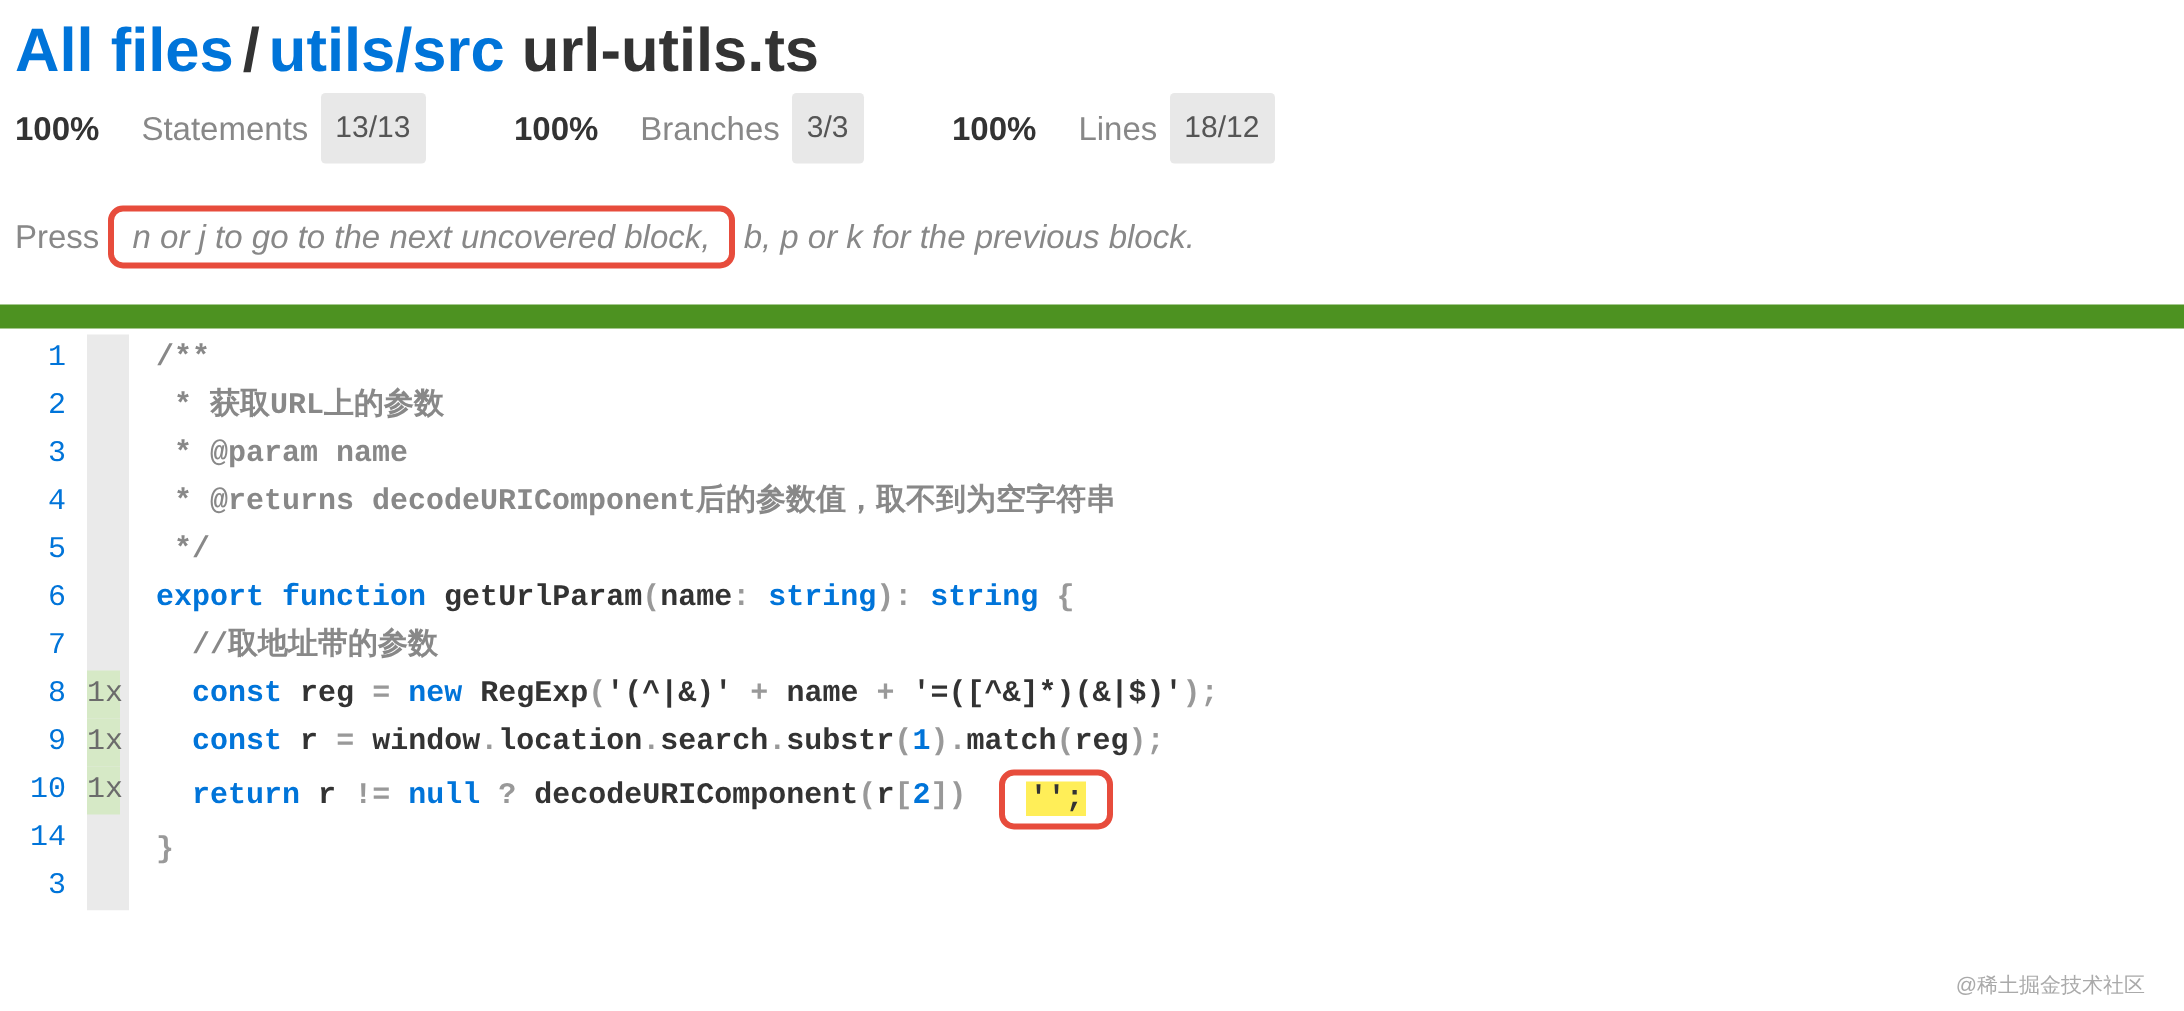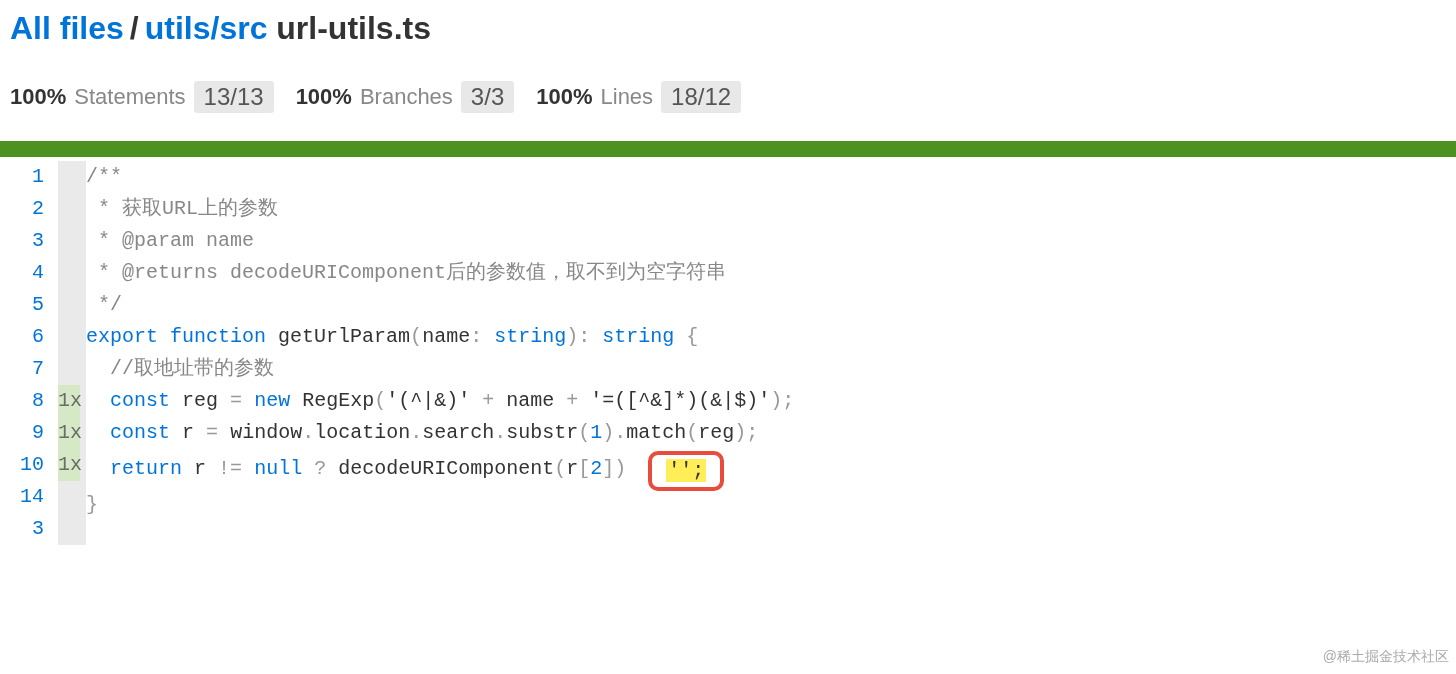--- a/index.html
+++ b/index.html
@@ -6,59 +6,60 @@
     body {
       font-family: -apple-system, BlinkMacSystemFont, "Segoe UI", Helvetica, Arial, sans-serif;
       background: #fff;
       color: #333;
       width: 1456px;
     }
     .header {
       padding: 10px 10px 0 10px;
     }
     .breadcrumb {
-      font-size: 32px;
+      font-size: 41px;
       font-weight: bold;
-      margin-bottom: 34px;
+      margin-bottom: 5px;
     }
     .breadcrumb a {
       color: #0074d9;
       text-decoration: none;
     }
     .breadcrumb .sep {
       color: #333;
       margin: 0 6px;
     }
     .breadcrumb .current {
       color: #333;
     }
     .stats {
       display: flex;
-      gap: 22px;
+      gap: 59px;
       font-size: 22px;
       margin-bottom: 28px;
     }
     .stat-group {
       display: flex;
       align-items: center;
       gap: 8px;
     }
     .stat-pct {
       font-weight: bold;
       color: #333;
     }
     .stat-label {
       color: #888;
+      margin-left: 20px;
     }
     .stat-frac {
       background: #e8e8e8;
-      padding: 2px 10px;
+      padding: 12px 10px;
       border-radius: 3px;
       color: #555;
-      font-size: 24px;
+      font-size: 20px;
     }
     .help-text {
       font-size: 22px;
       color: #888;
       margin-bottom: 24px;
       display: flex;
       align-items: center;
     }
     .help-highlight {
       border: 4px solid #e74c3c;
@@ -94,22 +95,23 @@
       text-align: right;
       padding-right: 6px;
       color: #888;
     }
     .exec-counts .hit {
       background: #d6e9c6;
       color: #6b6b6b;
       display: block;
     }
     .code-lines {
-      padding-left: 0;
+      padding-left: 18px;
       white-space: pre;
+      font-weight: bold;
     }
     .tok-comment { color: #888; }
     .tok-keyword { color: #0074d9; }
     .tok-type { color: #0074d9; }
     .tok-string { color: #333; }
     .tok-punct { color: #999; }
     .tok-name { color: #333; }
     .tok-num { color: #0074d9; }
     .uncovered {
       background: #ffee58;
@@ -120,21 +122,21 @@
       border-radius: 10px;
       padding: 0 14px;
       display: inline-block;
       margin-left: -2px;
       position: relative;
       top: 2px;
     }
     .watermark {
       position: fixed;
       bottom: 8px;
-      right: 7px;
+      right: 26px;
       color: #aaa;
       font-size: 14px;
     }
   </style>
 </head>
 <body>
 
 <div class="header">
   <div class="breadcrumb">
     <a href="#">All files</a><span class="sep">/</span><a href="#">utils/src</a>
@@ -152,20 +154,23 @@
       <span class="stat-label">Branches</span>
       <span class="stat-frac">3/3</span>
     </div>
     <div class="stat-group">
       <span class="stat-pct">100%</span>
       <span class="stat-label">Lines</span>
       <span class="stat-frac">18/12</span>
     </div>
   </div>
 
+  <div class="help-text">
+    <span>Press</span>&nbsp;<span class="help-highlight"><i>n or j to go to the next uncovered block,</i></span>&nbsp;<i> b, p or k for the previous block.</i>
+  </div>
 </div>
 
 <div class="green-bar"></div>
 
 <div class="code-area">
   <div class="line-numbers" id="line-nums">
       <div>1</div>
       <div>2</div>
       <div>3</div>
       <div>4</div>

